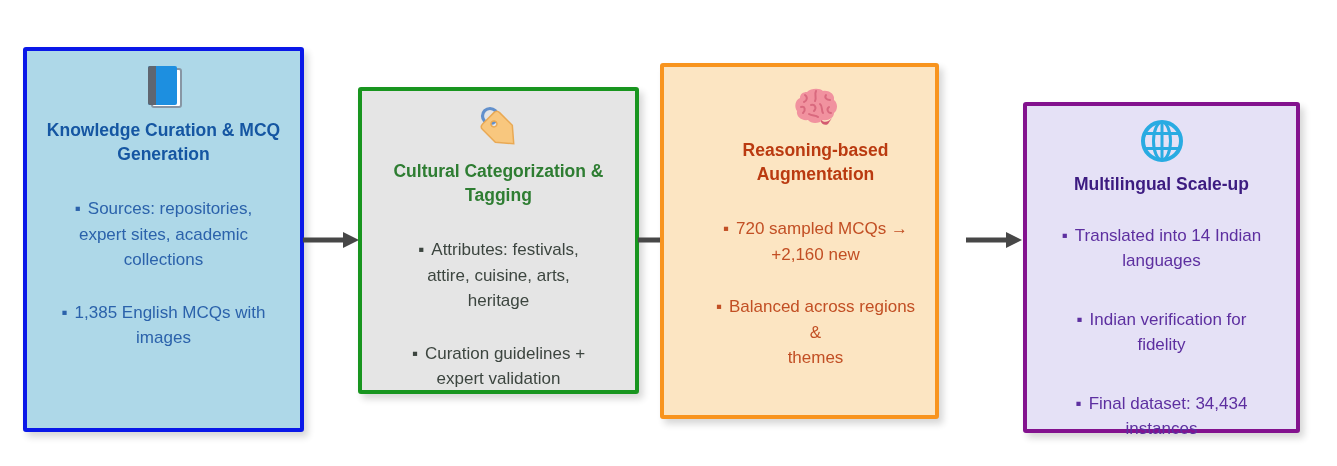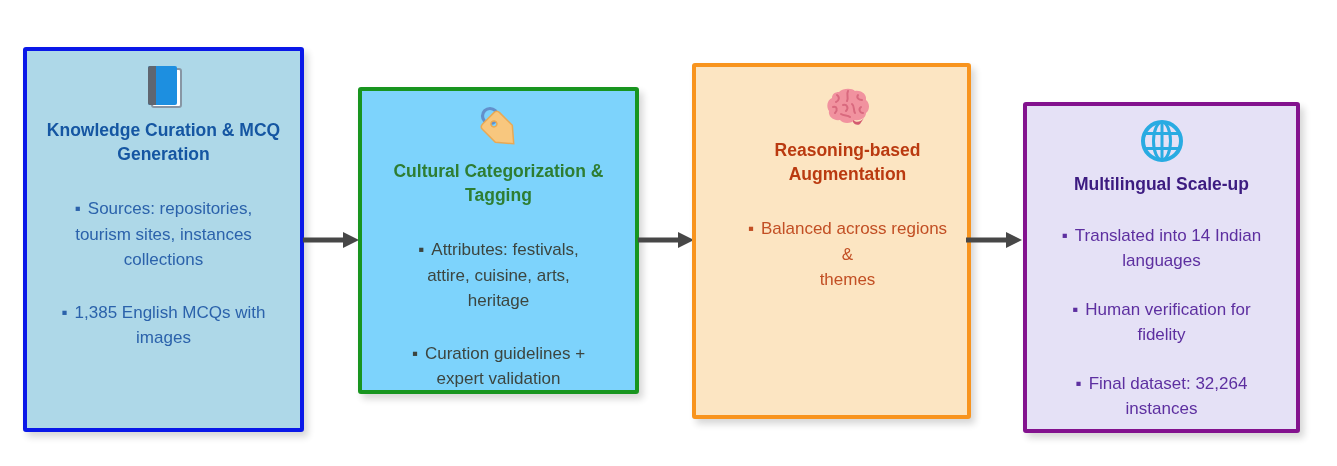--- a/index.html
+++ b/index.html
@@ -18,40 +18,40 @@
     border-radius:3px;
     display:flex;
     flex-direction:column;
     align-items:center;
     text-align:center;
     padding:13px 14px 0;
     box-shadow:4px 5px 7px rgba(0,0,0,0.16);
   }
   .c1{left:23px;top:47px;width:281px;height:385px;}
   .c2{left:358px;top:87px;width:281px;height:307px;padding-top:14px;}
-  .c3{left:692px;top:63px;width:279px;height:356px;padding-top:17px;padding-left:46px;}
+  .c3{left:660px;top:63px;width:279px;height:356px;padding-top:17px;padding-left:46px;}
   .c4{left:1023px;top:73px;width:277px;height:331px;padding-top:12px;margin-top:29px;}
   .icon{height:46px;display:flex;align-items:center;justify-content:center;}
   .title{
     margin-top:9px;
     font-size:17.5px;
     font-weight:bold;
     line-height:1.35;
     white-space:pre-line;
   }
   .bullets{
     margin-top:30px;
     display:flex;
     flex-direction:column;
     gap:27px;
     font-size:17px;
     line-height:1.5;
     width:100%;
   }
-  .c4 .bullets{margin-top:26px;gap:23px;}
+  .c4 .bullets{margin-top:26px;gap:33px;}
   .bullet{white-space:pre-line;}
   .bullet::before{content:"▪";margin-right:7px;}
   .arrow{position:absolute;top:230px;width:56px;height:20px;}
 </style>
 </head>
 <body>
 
 <div class="canvas">
 
   <div class="card c1" style="background-color: rgb(174, 216, 232); border-color: rgb(10, 24, 232);">
@@ -59,35 +59,35 @@
       <svg width="42" height="46" viewBox="0 0 42 46">
         <rect x="9" y="5" width="29" height="38" rx="2" fill="#ffffff" stroke="#8896a4" stroke-width="2"></rect>
         <rect x="5" y="2" width="29" height="39" rx="2" fill="#1d8fe0"></rect>
         <path d="M7 2 H13 V41 H7 Q5 41 5 39 V4 Q5 2 7 2 Z" fill="#5f6670"></path>
       </svg>
     </span>
     <div class="title" style="color: rgb(21, 86, 162);">Knowledge Curation &amp; MCQ
 Generation</div>
     <div class="bullets" style="color: rgb(43, 98, 171);">
       <div class="bullet">Sources: repositories,
-tourism sites, instances
+expert sites, academic
 collections</div>
       <div class="bullet">1,385 English MCQs with
 images</div>
     </div>
   </div>
 
   <span class="arrow" style="left: 303px; color: rgb(71, 71, 71);">
     <svg width="56" height="20" viewBox="0 0 56 20">
       <line x1="0" y1="10" x2="42" y2="10" stroke="currentColor" stroke-width="5"></line>
       <polygon points="40,2 56,10 40,18" fill="currentColor"></polygon>
     </svg>
   </span>
 
-  <div class="card c2" style="background-color: #7dd3fc; border-color: rgb(24, 149, 31);">
+  <div class="card c2" style="background-color: #e5e5e5; border-color: rgb(24, 149, 31);">
     <span class="icon">
       <svg width="46" height="46" viewBox="0 0 46 46">
         <circle cx="14" cy="11" r="7.5" fill="none" stroke="#6290cc" stroke-width="3.2"></circle>
         <g transform="rotate(-45 25 26)">
           <path fill="#f8c77e" stroke="#e9a954" stroke-width="1.5" fill-rule="evenodd" d="M17 8 H33 Q37 8 37 12 V30 L25 44 L13 30 V12 Q13 8 17 8 Z M25 13 A3 3 0 1 0 25.01 13 Z"></path>
         </g>
       </svg>
     </span>
     <div class="title" style="color: rgb(46, 125, 50);">Cultural Categorization &amp;
 Tagging</div>
@@ -120,20 +120,22 @@
           <path d="M36 20 C33 22 35 26 38 26"></path>
           <path d="M18 18 C22 17 24 21 21 24"></path>
           <path d="M27 17 C30 19 28 23 30 26"></path>
           <path d="M16 27 C19 29 23 28 25 30"></path>
         </g>
       </svg>
     </span>
     <div class="title" style="color: rgb(186, 58, 16);">Reasoning-based
 Augmentation</div>
     <div class="bullets" style="color: rgb(194, 79, 36);">
+      <div class="bullet">720 sampled MCQs →
++2,160 new</div>
       <div class="bullet">Balanced across regions &amp;
 themes</div>
     </div>
   </div>
 
   <span class="arrow" style="left: 966px; color: rgb(71, 71, 71);">
     <svg width="56" height="20" viewBox="0 0 56 20">
       <line x1="0" y1="10" x2="42" y2="10" stroke="currentColor" stroke-width="5"></line>
       <polygon points="40,2 56,10 40,18" fill="currentColor"></polygon>
     </svg>
@@ -148,20 +150,20 @@
           <line x1="23" y1="4" x2="23" y2="42" stroke-width="3"></line>
           <line x1="5" y1="15.5" x2="41" y2="15.5" stroke-width="3"></line>
           <line x1="5" y1="30.5" x2="41" y2="30.5" stroke-width="3"></line>
         </g>
       </svg>
     </span>
     <div class="title" style="color: rgb(60, 27, 128);">Multilingual Scale-up</div>
     <div class="bullets" style="color: rgb(93, 47, 160);">
       <div class="bullet">Translated into 14 Indian
 languages</div>
-      <div class="bullet">Human verification for
+      <div class="bullet">Indian verification for
 fidelity</div>
-      <div class="bullet">Final dataset: 32,264
+      <div class="bullet">Final dataset: 34,434
 instances</div>
     </div>
   </div>
 
 </div>
 
 </body></html>

